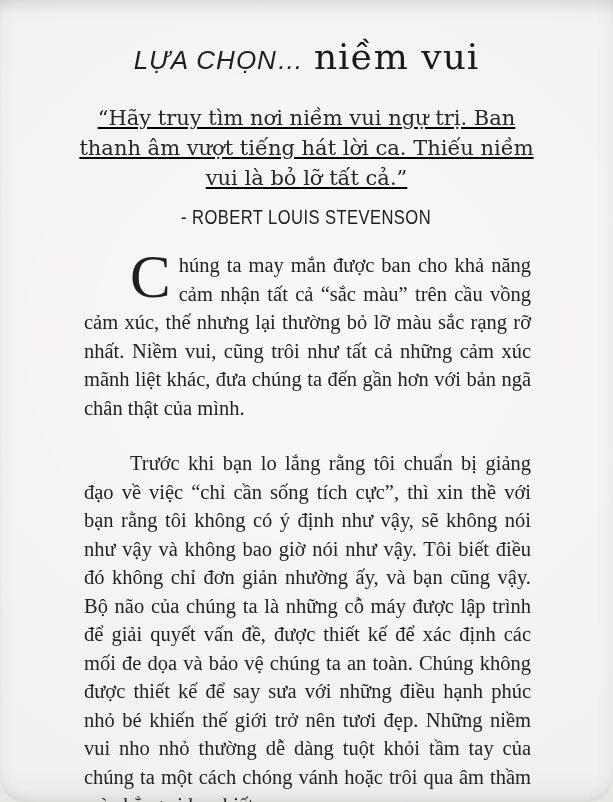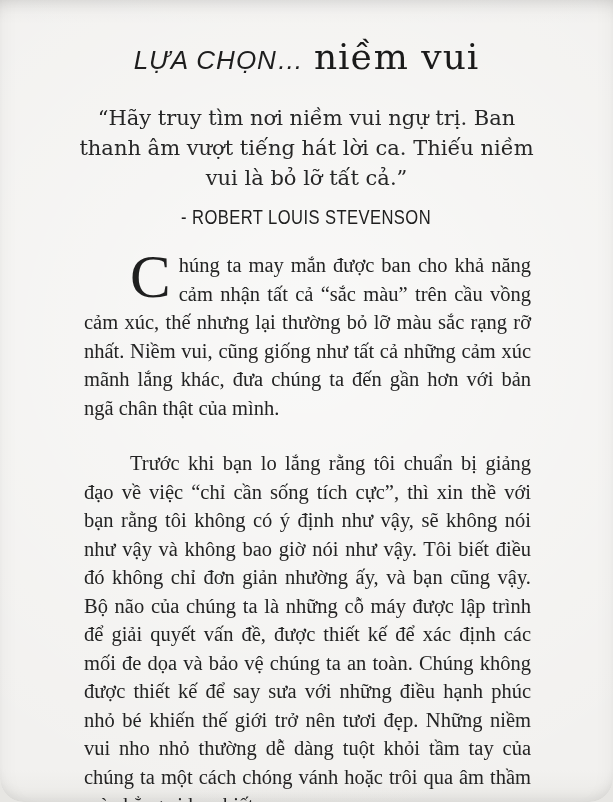--- a/index.html
+++ b/index.html
@@ -49,20 +49,21 @@
     letter-spacing: 1px;
     color: #1a1a1a;
     vertical-align: baseline;
   }
   .quote-block {
     position: absolute;
     top: 103px;
     left: 39px;
     width: 535px;
     text-align: center;
+    text-decoration: underline;
   }
   .quote-text {
     margin: 0;
     font-family: "DejaVu Serif", serif;
     font-size: 21px;
     line-height: 30px;
     color: #262626;
     white-space: pre-line;
   }
   .quote-attribution {
@@ -117,18 +118,18 @@
     <p class="quote-text">“Hãy truy tìm nơi niềm vui ngự trị. Ban
 thanh âm vượt tiếng hát lời ca. Thiếu niềm
 vui là bỏ lỡ tất cả.”</p>
     <p class="quote-attribution">
       <span>- ROBERT LOUIS STEVENSON</span>
     </p>
   </div>
 
   <div class="body-text">
     <p class="para para-first">
-      <span class="dropcap">C</span><span>húng ta may mắn được ban cho khả năng cảm nhận tất cả “sắc màu” trên cầu vồng cảm xúc, thế nhưng lại thường bỏ lỡ màu sắc rạng rỡ nhất. Niềm vui, cũng giống như tất cả những cảm xúc mãnh lắng khác, đưa chúng ta đến gần hơn với bản ngã chân thật của mình.</span>
+      <span class="dropcap">C</span><span>húng ta may mắn được ban cho khả năng cảm nhận tất cả “sắc màu” trên cầu vồng cảm xúc, thế nhưng lại thường bỏ lỡ màu sắc rạng rỡ nhất. Niềm vui, cũng trôi như tất cả những cảm xúc mãnh liệt khác, đưa chúng ta đến gần hơn với bản ngã chân thật của mình.</span>
     </p>
     <p class="para para-second">Trước khi bạn lo lắng rằng tôi chuẩn bị giảng đạo về việc “chỉ cần sống tích cực”, thì xin thề với bạn rằng tôi không có ý định như vậy, sẽ không nói như vậy và không bao giờ nói như vậy. Tôi biết điều đó không chỉ đơn giản nhường ấy, và bạn cũng vậy. Bộ não của chúng ta là những cỗ máy được lập trình để giải quyết vấn đề, được thiết kế để xác định các mối đe dọa và bảo vệ chúng ta an toàn. Chúng không được thiết kế để say sưa với những điều hạnh phúc nhỏ bé khiến thế giới trở nên tươi đẹp. Những niềm vui nho nhỏ thường dễ dàng tuột khỏi tầm tay của chúng ta một cách chóng vánh hoặc trôi qua âm thầm mà chẳng ai hay biết.</p>
   </div>
 
 </div>
 
 </body></html>

